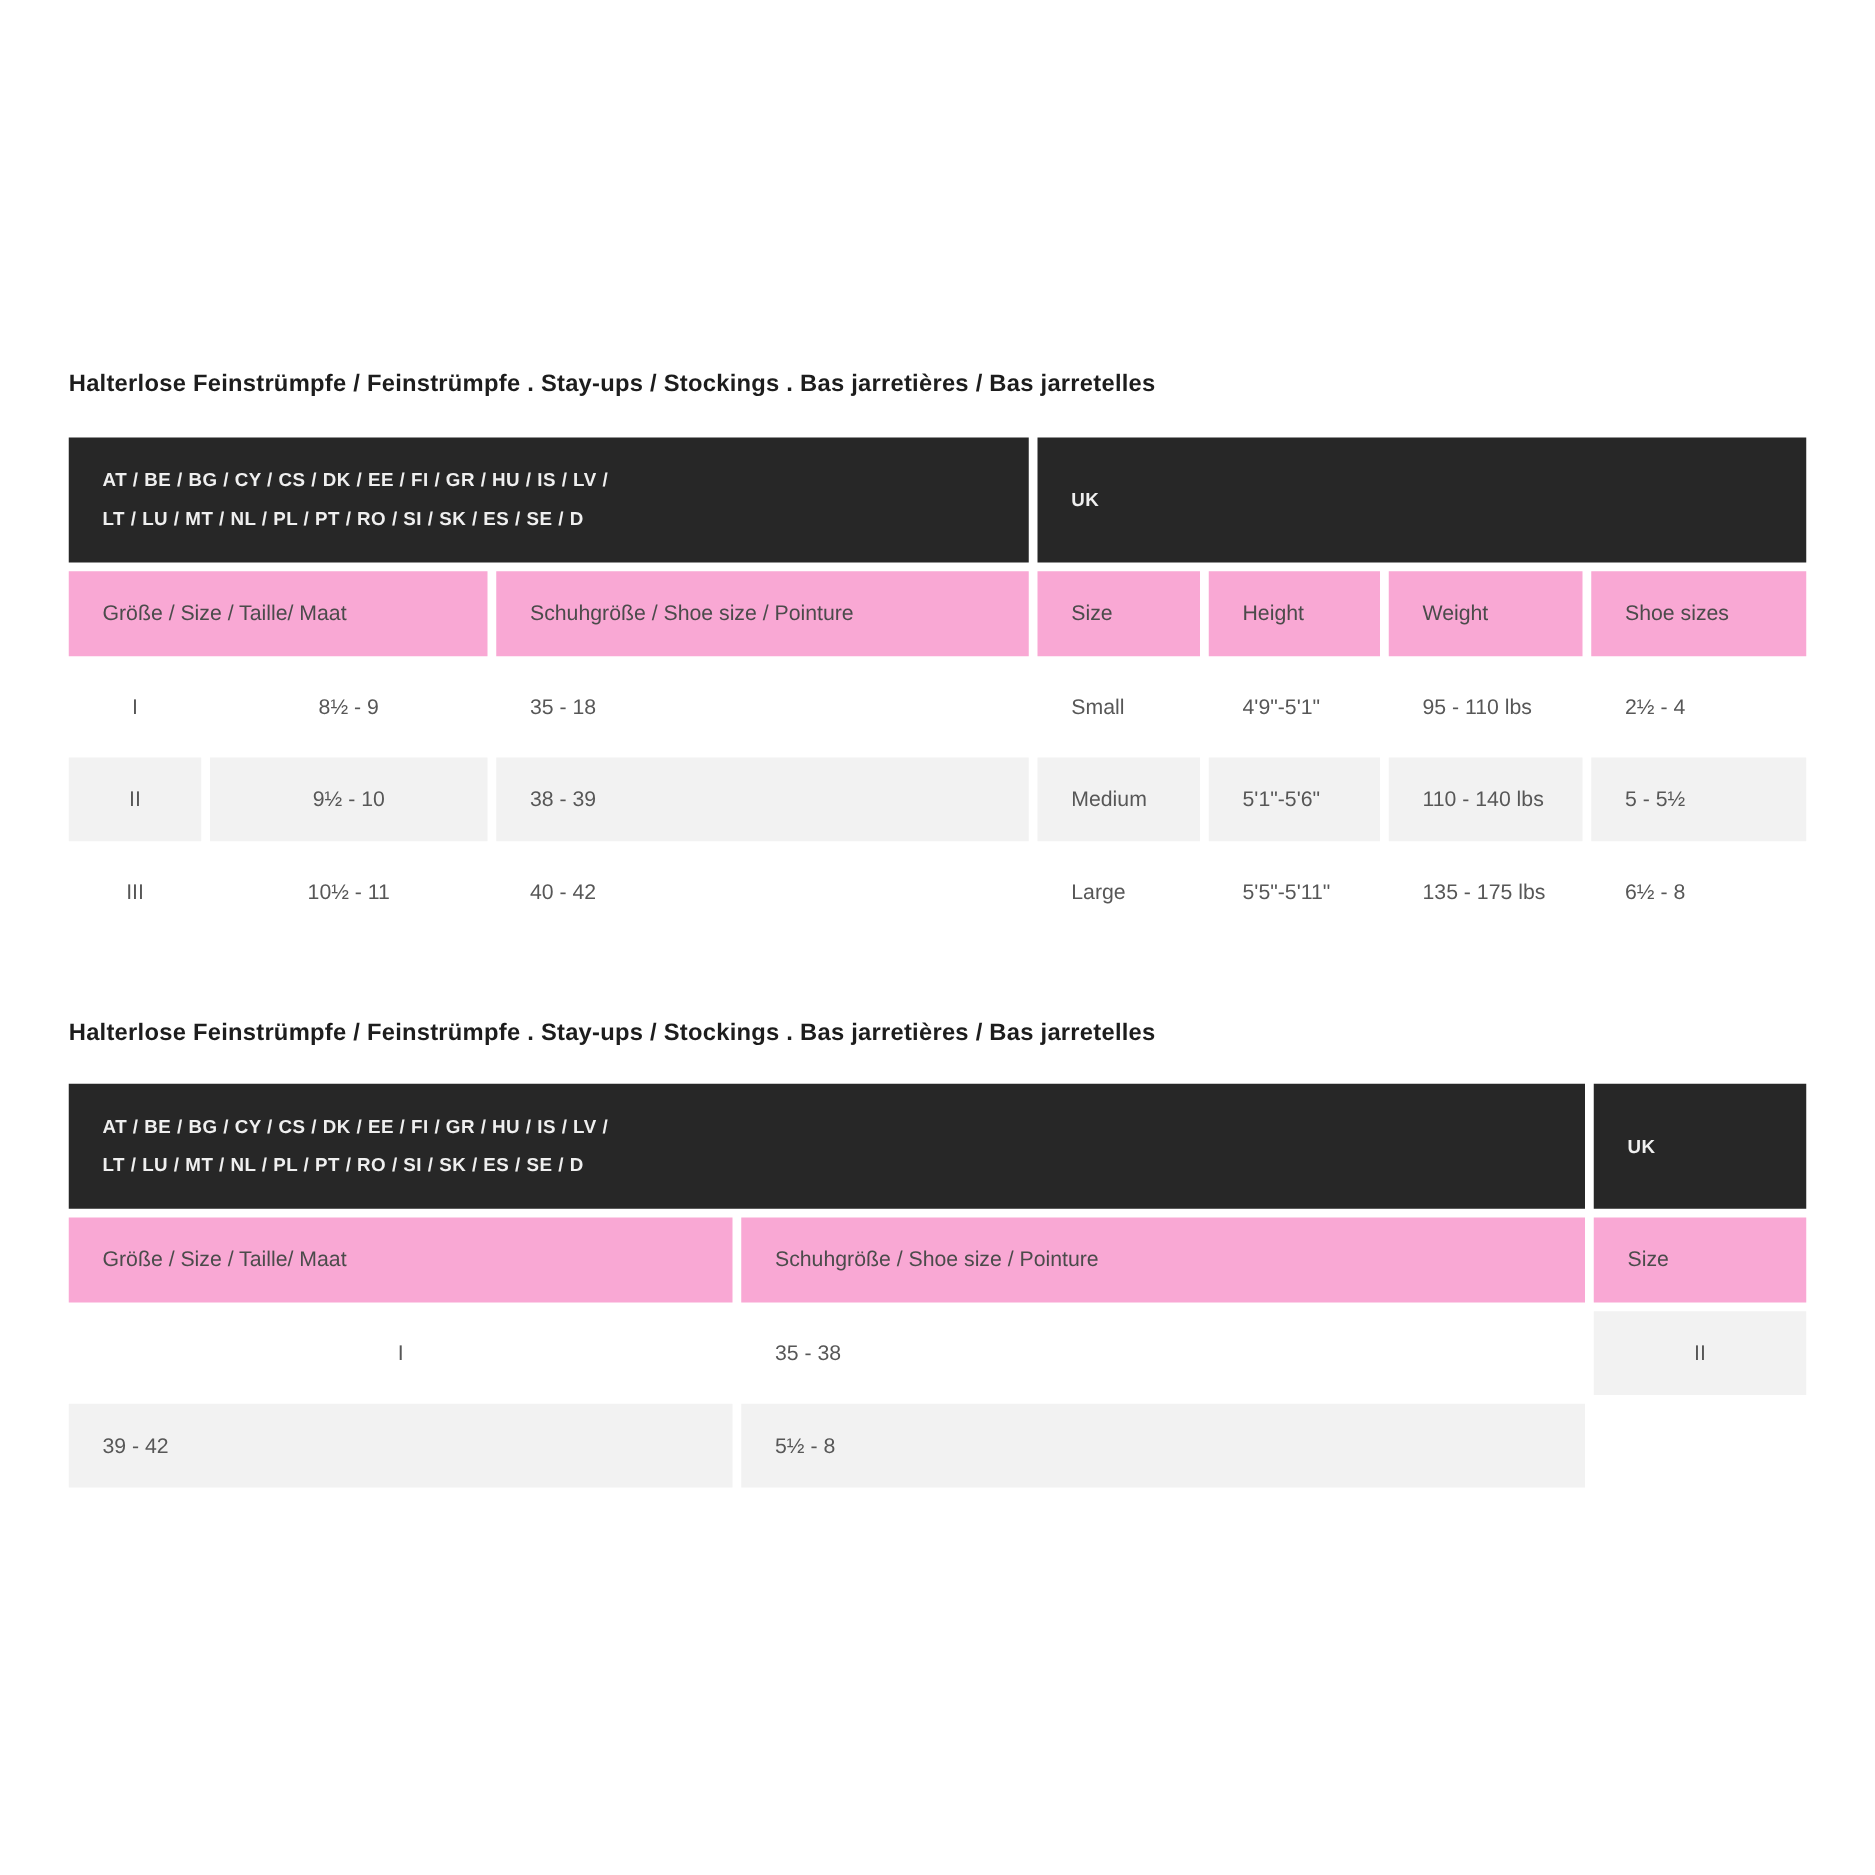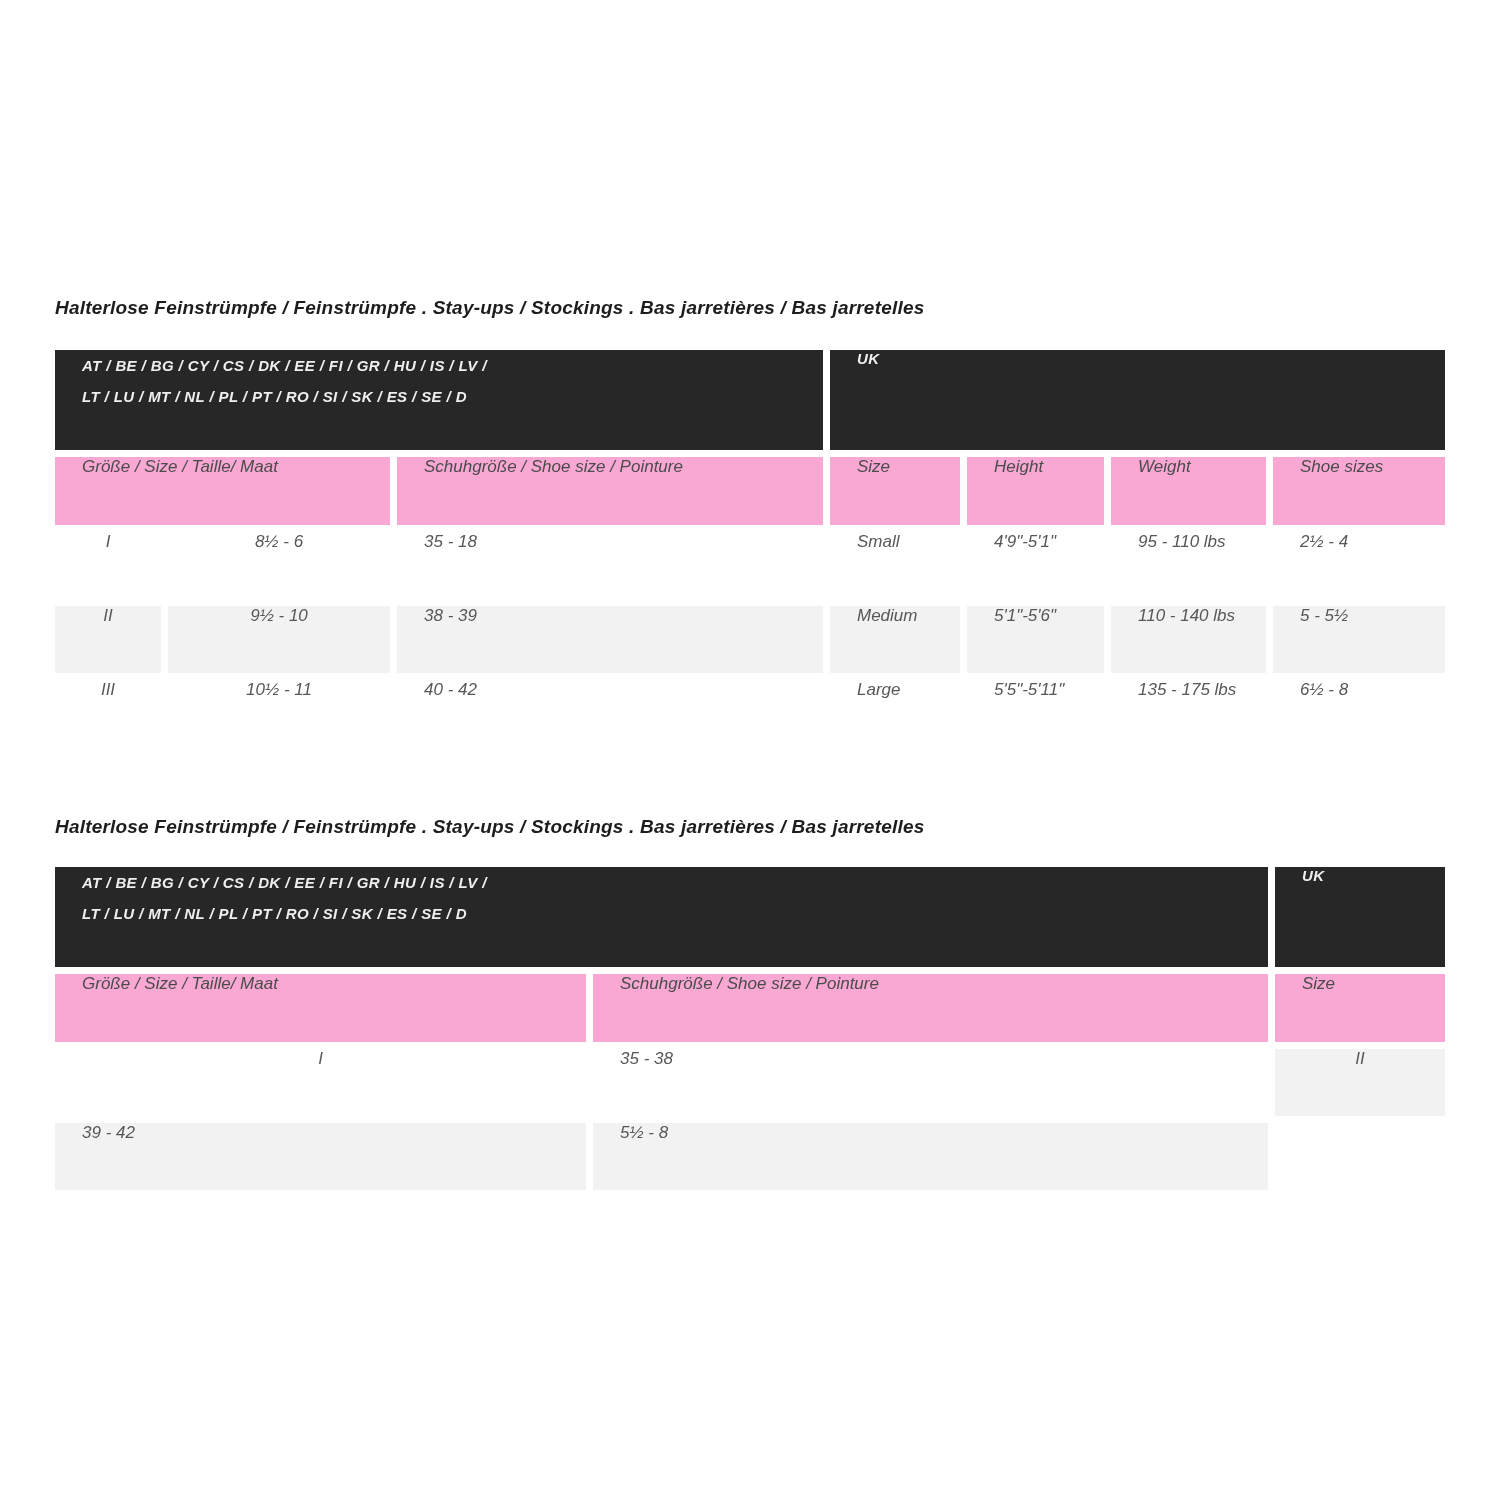--- a/index.html
+++ b/index.html
@@ -1,41 +1,41 @@
 <!DOCTYPE html>
 <html><head>
 <meta charset="utf-8">
 <style>
   * { margin:0; padding:0; box-sizing:border-box; }
   html, body { background:#ffffff; }
   body {
     width:1500px; height:1500px; overflow:hidden;
     font-family:"Liberation Sans","DejaVu Sans",sans-serif;
   }
-  .sheet { width:1390px; margin:0 auto; padding-top:297px;font-style:italic; }
+  .sheet { width:1390px; margin:0 auto; padding-top:297px; }
 
   .chart-title {
     font-size:19px; line-height:22px; font-weight:700;
     color:#1d1d1d; letter-spacing:.2px;
   }
   .title-2 { margin-top:69px; }
 
   .grid { display:grid; gap:7px; }
   .t1 {
     margin-top:31px;
     grid-template-columns:106px 222px 426px 130px 137px 155px 172px;
     grid-template-rows:100px 68px 67px 67px 67px;
   }
   .t2 {
     margin-top:29px;
     grid-template-columns:531px 675px 170px;
     grid-template-rows:100px 68px 67px 67px;
   }
 
-  .cell { display:flex; font-size:17px; color:#575757; }
+  .cell { display:flex; align-items:center; font-size:17px; color:#575757; }
   .pad  { padding-left:27px; }
   .ctr  { justify-content:center; }
 
   .bar {
     background:#272727; color:#efefef;
     font-size:15px; font-weight:700; letter-spacing:.4px;
   }
   .bar .lines { line-height:31px; }
 
   .head { background:#f9a8d4; color:#4b4b4b; }
@@ -63,21 +63,21 @@
     <div class="cell bar pad sp4">UK</div>
 
     <div class="cell head pad sp2">Größe / Size / Taille/ Maat</div>
     <div class="cell head pad">Schuhgröße / Shoe size / Pointure</div>
     <div class="cell head pad">Size</div>
     <div class="cell head pad">Height</div>
     <div class="cell head pad">Weight</div>
     <div class="cell head pad">Shoe sizes</div>
 
     <div class="cell ctr">I</div>
-    <div class="cell ctr">8½ - 6</div>
+    <div class="cell ctr">8½ - 9</div>
     <div class="cell pad">35 - 18</div>
     <div class="cell pad">Small</div>
     <div class="cell pad">4'9"-5'1"</div>
     <div class="cell pad">95 - 110 lbs</div>
     <div class="cell pad">2½ - 4</div>
 
     <div class="cell ctr st">II</div>
     <div class="cell ctr st">9½ - 10</div>
     <div class="cell pad st">38 - 39</div>
     <div class="cell pad st">Medium</div>

